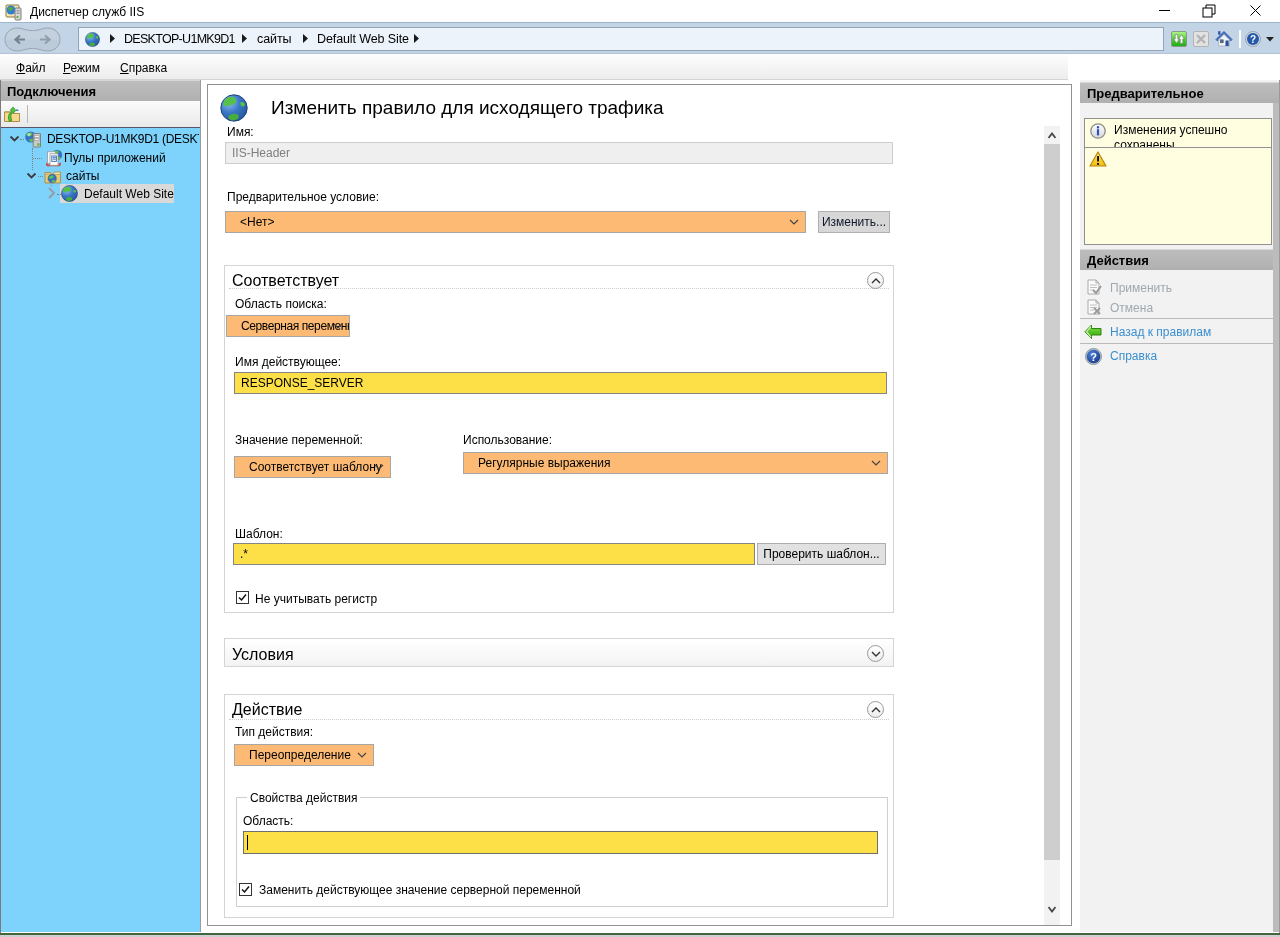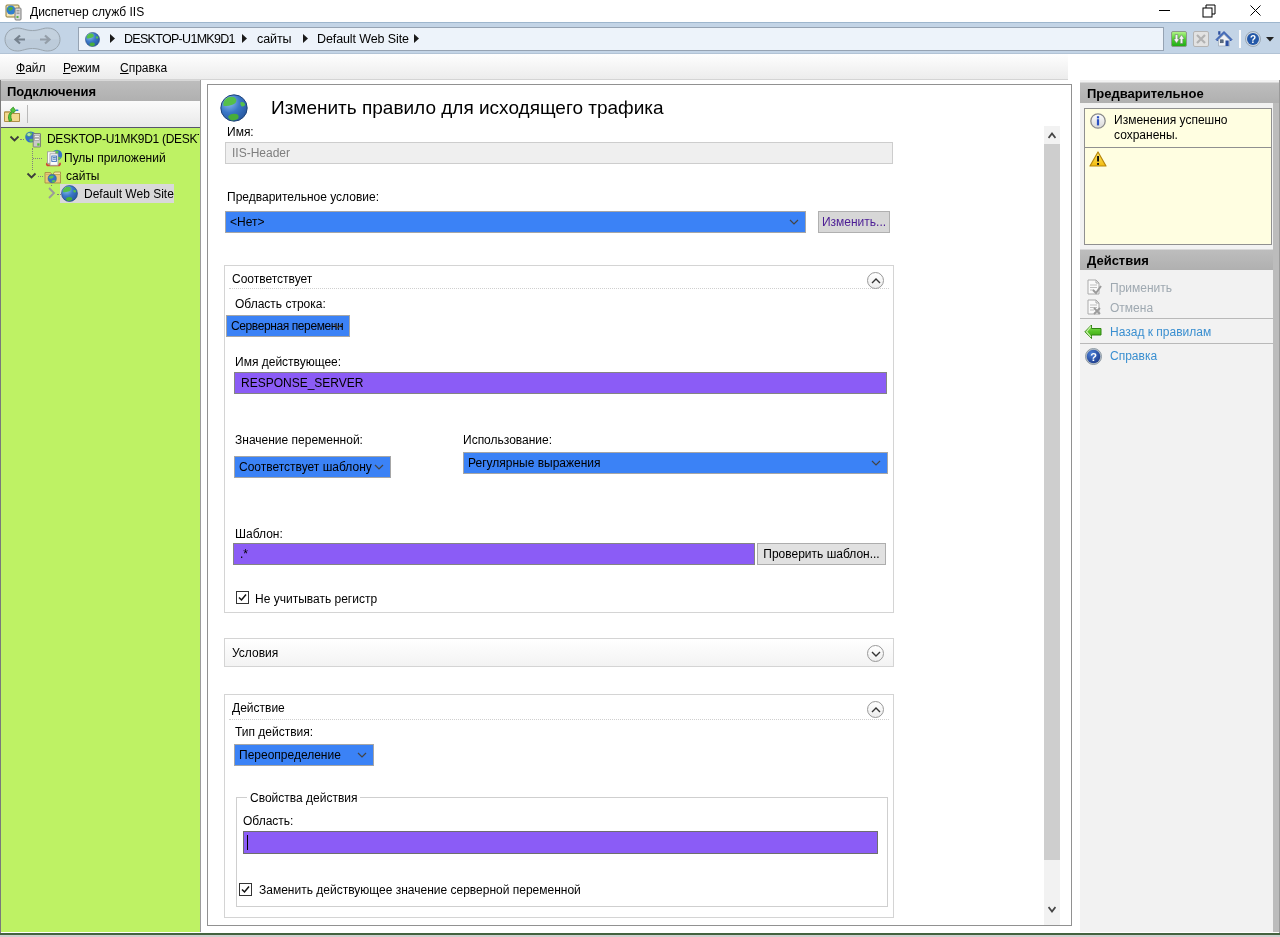--- a/index.html
+++ b/index.html
@@ -1,22 +1,22 @@
 <!DOCTYPE html>
 <html><head><meta charset="utf-8"><style>
 *{margin:0;padding:0;box-sizing:border-box}
 html,body{width:1280px;height:937px}
 body{font-family:"Liberation Sans",sans-serif;font-size:12px;color:#000;background:#fff;position:relative;overflow:hidden}
 .abs{position:absolute}
 .lbl{position:absolute;white-space:nowrap}
-.combo{position:absolute;background:#3b82f6;border:1px solid #a6a6a6;display:flex;align-items:center;padding:0 18px 0 4px;white-space:nowrap;overflow:hidden}
+.combo{position:absolute;background:#fdba74;border:1px solid #a6a6a6;display:flex;align-items:center;padding:0 18px 0 14px;white-space:nowrap;overflow:hidden}
 .combo svg{position:absolute;right:6px;top:50%;margin-top:-3px}
-.tbox{position:absolute;background:#8b5cf6;border:1px solid #848484;display:flex;align-items:center;padding-left:6px}
+.tbox{position:absolute;background:#fde047;border:1px solid #848484;display:flex;align-items:center;padding-left:6px}
 .grp{position:absolute;border:1px solid #d4d4d4;background:#fff}
-.ghead{position:absolute;left:7px;top:6px;font-size:12px;color:#000}
+.ghead{position:absolute;left:7px;top:6px;font-size:16px;color:#000}
 .gbtn{position:absolute;right:9px;top:5px;width:17px;height:17px;border:1px solid #999;border-radius:50%;display:flex;align-items:center;justify-content:center;background:linear-gradient(#ffffff,#ededed)}
 .cb{position:absolute;width:13px;height:13px;background:#fff;border:1px solid #333}
 .hdr{position:absolute;left:0;width:100%;height:21px;background:linear-gradient(#bdbdbd,#b0b0b0);font-weight:bold;font-size:13px;display:flex;align-items:center;padding-left:7px;border-top:1px solid #d8d8d8}
 .ylw{position:absolute;left:1084px;width:188px;background:#fffee1;border:1px solid #909090}
 .alink{color:#3a8fd0}
 .dis{color:#9fa9b1}
 </style></head>
 <body>
 
 <div class="abs" style="left:0;top:0;width:1280px;height:22px;background:#fff">
@@ -114,21 +114,21 @@
       <path d="M0 0 L8 0 L4 4.5 Z" fill="#222"></path>
     </svg>
 </div>
 
 <div class="abs" style="left:0;top:54px;width:1068px;height:26px;background:linear-gradient(#fefefe,#ececec);border-bottom:1px solid #d4d4d4">
   <div class="lbl" style="left:16px;top:7px"><span style="text-decoration:underline">Ф</span>айл</div>
   <div class="lbl" style="left:63px;top:7px"><span style="text-decoration:underline">Р</span>ежим</div>
   <div class="lbl" style="left:120px;top:7px"><span style="text-decoration:underline">С</span>правка</div>
 </div>
 
-<div class="abs" style="left:0;top:80px;width:201px;height:852px;background:#bef264;border-right:1px solid #9c9c9c">
+<div class="abs" style="left:0;top:80px;width:201px;height:852px;background:#7dd3fc;border-right:1px solid #9c9c9c">
   <div class="hdr" style="top:0">Подключения</div>
   <div class="abs" style="left:0;top:21px;width:100%;height:27px;background:linear-gradient(#fbfbfb,#e9e9e9);border-bottom:1px solid #55556b">
     <svg class="abs" style="left:3px;top:4px" width="18" height="18" viewBox="0 0 18 18">
       <path d="M1.5 7 L1.5 16.5 L16.5 16.5 L16.5 8.5 L9.5 8.5 L8 7 Z" fill="#f4d98e" stroke="#ad8f45"></path>
       <path d="M1.5 7 L7.5 7 L9 8.5 L16.5 8.5" fill="#e8c977" stroke="#ad8f45"></path>
       <rect x="12.5" y="4.5" width="3" height="1.6" rx="0.8" fill="#2f7fd0"></rect>
       <path d="M4 15 C4 10 6 7.5 9.5 6.5 L9 4.5 L12.5 3 L13.5 7 L11 8.5 L10.6 7.2 C7.8 8.4 6.5 10.5 6.5 15 Z" fill="#52c93e" stroke="#2f8f1e" stroke-width="0.8" transform="rotate(-20 9 9)"></path>
     </svg>
     <div class="abs" style="left:27px;top:4px;width:1px;height:18px;background:#b9b9b9"></div>
   </div>
@@ -218,32 +218,32 @@
 
 <div class="lbl" style="left:227px;top:125px">Имя:</div>
 <div class="tbox" style="left:225px;top:142px;width:668px;height:22px;background:#efefef;border-color:#cdcdcd;color:#7e7e7e">IIS-Header</div>
 
 <div class="lbl" style="left:227px;top:190px">Предварительное условие:</div>
 <div class="combo" style="left:225px;top:211px;width:581px;height:22px">&lt;Нет&gt;
   <svg width="10" height="6" viewBox="0 0 10 6">
       <path d="M1 1 L5 5 L9 1" fill="none" stroke="#444" stroke-width="1.2"></path>
     </svg>
 </div>
-<div class="abs" style="left:818px;top:211px;width:72px;height:22px;background:#d7d7d7;border:1px solid #b0b0b0;color:#4c1d95;display:flex;align-items:center;justify-content:center">Изменить...</div>
+<div class="abs" style="left:818px;top:211px;width:72px;height:22px;background:#d7d7d7;border:1px solid #b0b0b0;color:#0f172a;display:flex;align-items:center;justify-content:center">Изменить...</div>
 
 <div class="grp" style="left:224px;top:265px;width:670px;height:348px">
   <div class="ghead">Соответствует</div>
   <div style="position:absolute;left:4px;right:4px;top:22px;border-top:1px dotted #cfcfcf"></div>
   <div class="gbtn" style="top:6px">
       <svg width="10" height="6" viewBox="0 0 10 6">
         <path d="M1 5 L5 1 L9 5" fill="none" stroke="#333" stroke-width="1.4"></path>
       </svg>
     </div>
 </div>
-<div class="lbl" style="left:235px;top:297px">Область строка:</div>
+<div class="lbl" style="left:235px;top:297px">Область поиска:</div>
 <div class="combo" style="left:226px;top:315px;width:124px;height:22px;letter-spacing:-0.4px">Серверная переменн
   <svg width="10" height="6" viewBox="0 0 10 6">
       <path d="M1 1 L5 5 L9 1" fill="none" stroke="#444" stroke-width="1.2"></path>
     </svg>
 </div>
 <div class="lbl" style="left:235px;top:355px">Имя действующее:</div>
 <div class="tbox" style="left:234px;top:372px;width:653px;height:22px">RESPONSE_SERVER</div>
 <div class="lbl" style="left:235px;top:433px">Значение переменной:</div>
 <div class="combo" style="left:234px;top:456px;width:157px;height:22px">Соответствует шаблону
   <svg width="10" height="6" viewBox="0 0 10 6">
@@ -309,21 +309,21 @@
     </svg>
   <div class="abs" style="left:0;top:18px;width:16px;height:716px;background:#cecece"></div>
   <svg class="abs" style="left:4px;top:780px" width="8" height="7" viewBox="0 0 8 7">
       <path d="M0.5 1 L4 5.5 L7.5 1" fill="none" stroke="#444" stroke-width="1.8"></path>
     </svg>
 </div>
 
 <div class="abs" style="left:1080px;top:80px;width:200px;height:852px;background:#f2f2f2">
   <div class="hdr" style="top:2px">Предварительное</div>
 </div>
-<div class="ylw" style="top:108px;height:50px">
+<div class="ylw" style="top:118px;height:50px">
   <svg class="abs" style="left:5px;top:4px" width="16" height="16" viewBox="0 0 16 16">
     <defs>
         <linearGradient id="inf" x1="0" y1="0" x2="0" y2="1">
           <stop offset="0" stop-color="#fdfdfd"></stop>
           <stop offset="1" stop-color="#d8d8d8"></stop>
         </linearGradient>
       </defs>
     <circle cx="8" cy="8" r="7.2" fill="url(#inf)" stroke="#8a8a8a" stroke-width="1.3"></circle>
     <rect x="6.9" y="6.2" width="2.2" height="6.2" fill="#2a50c0"></rect>
     <rect x="6.9" y="3.2" width="2.2" height="2.2" fill="#2a50c0"></rect>

